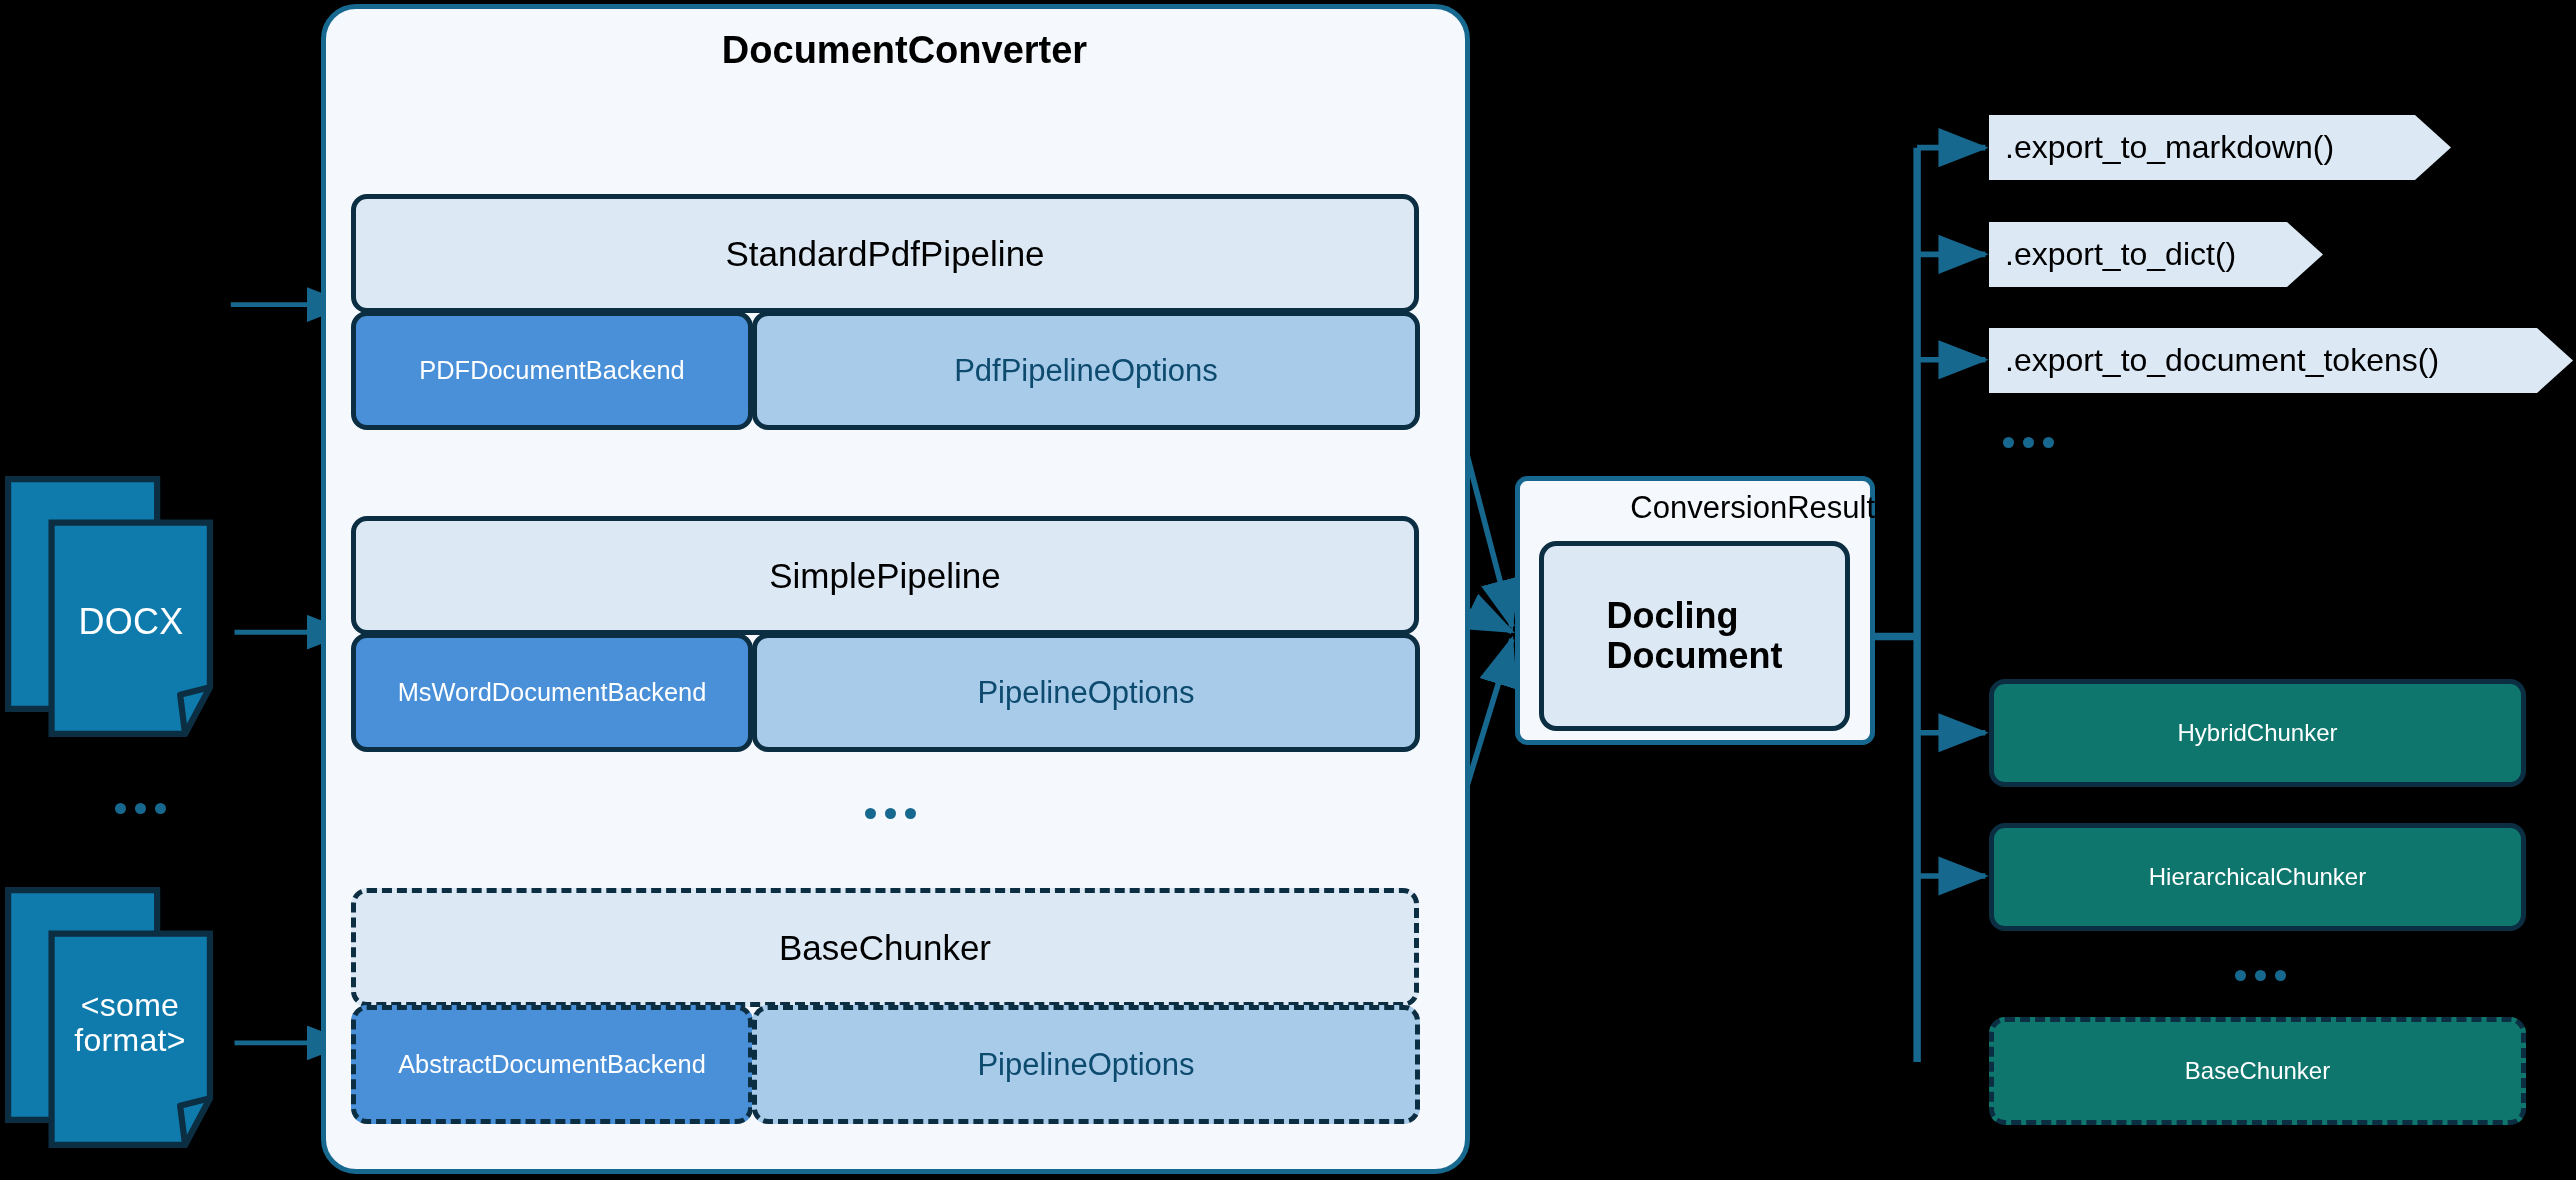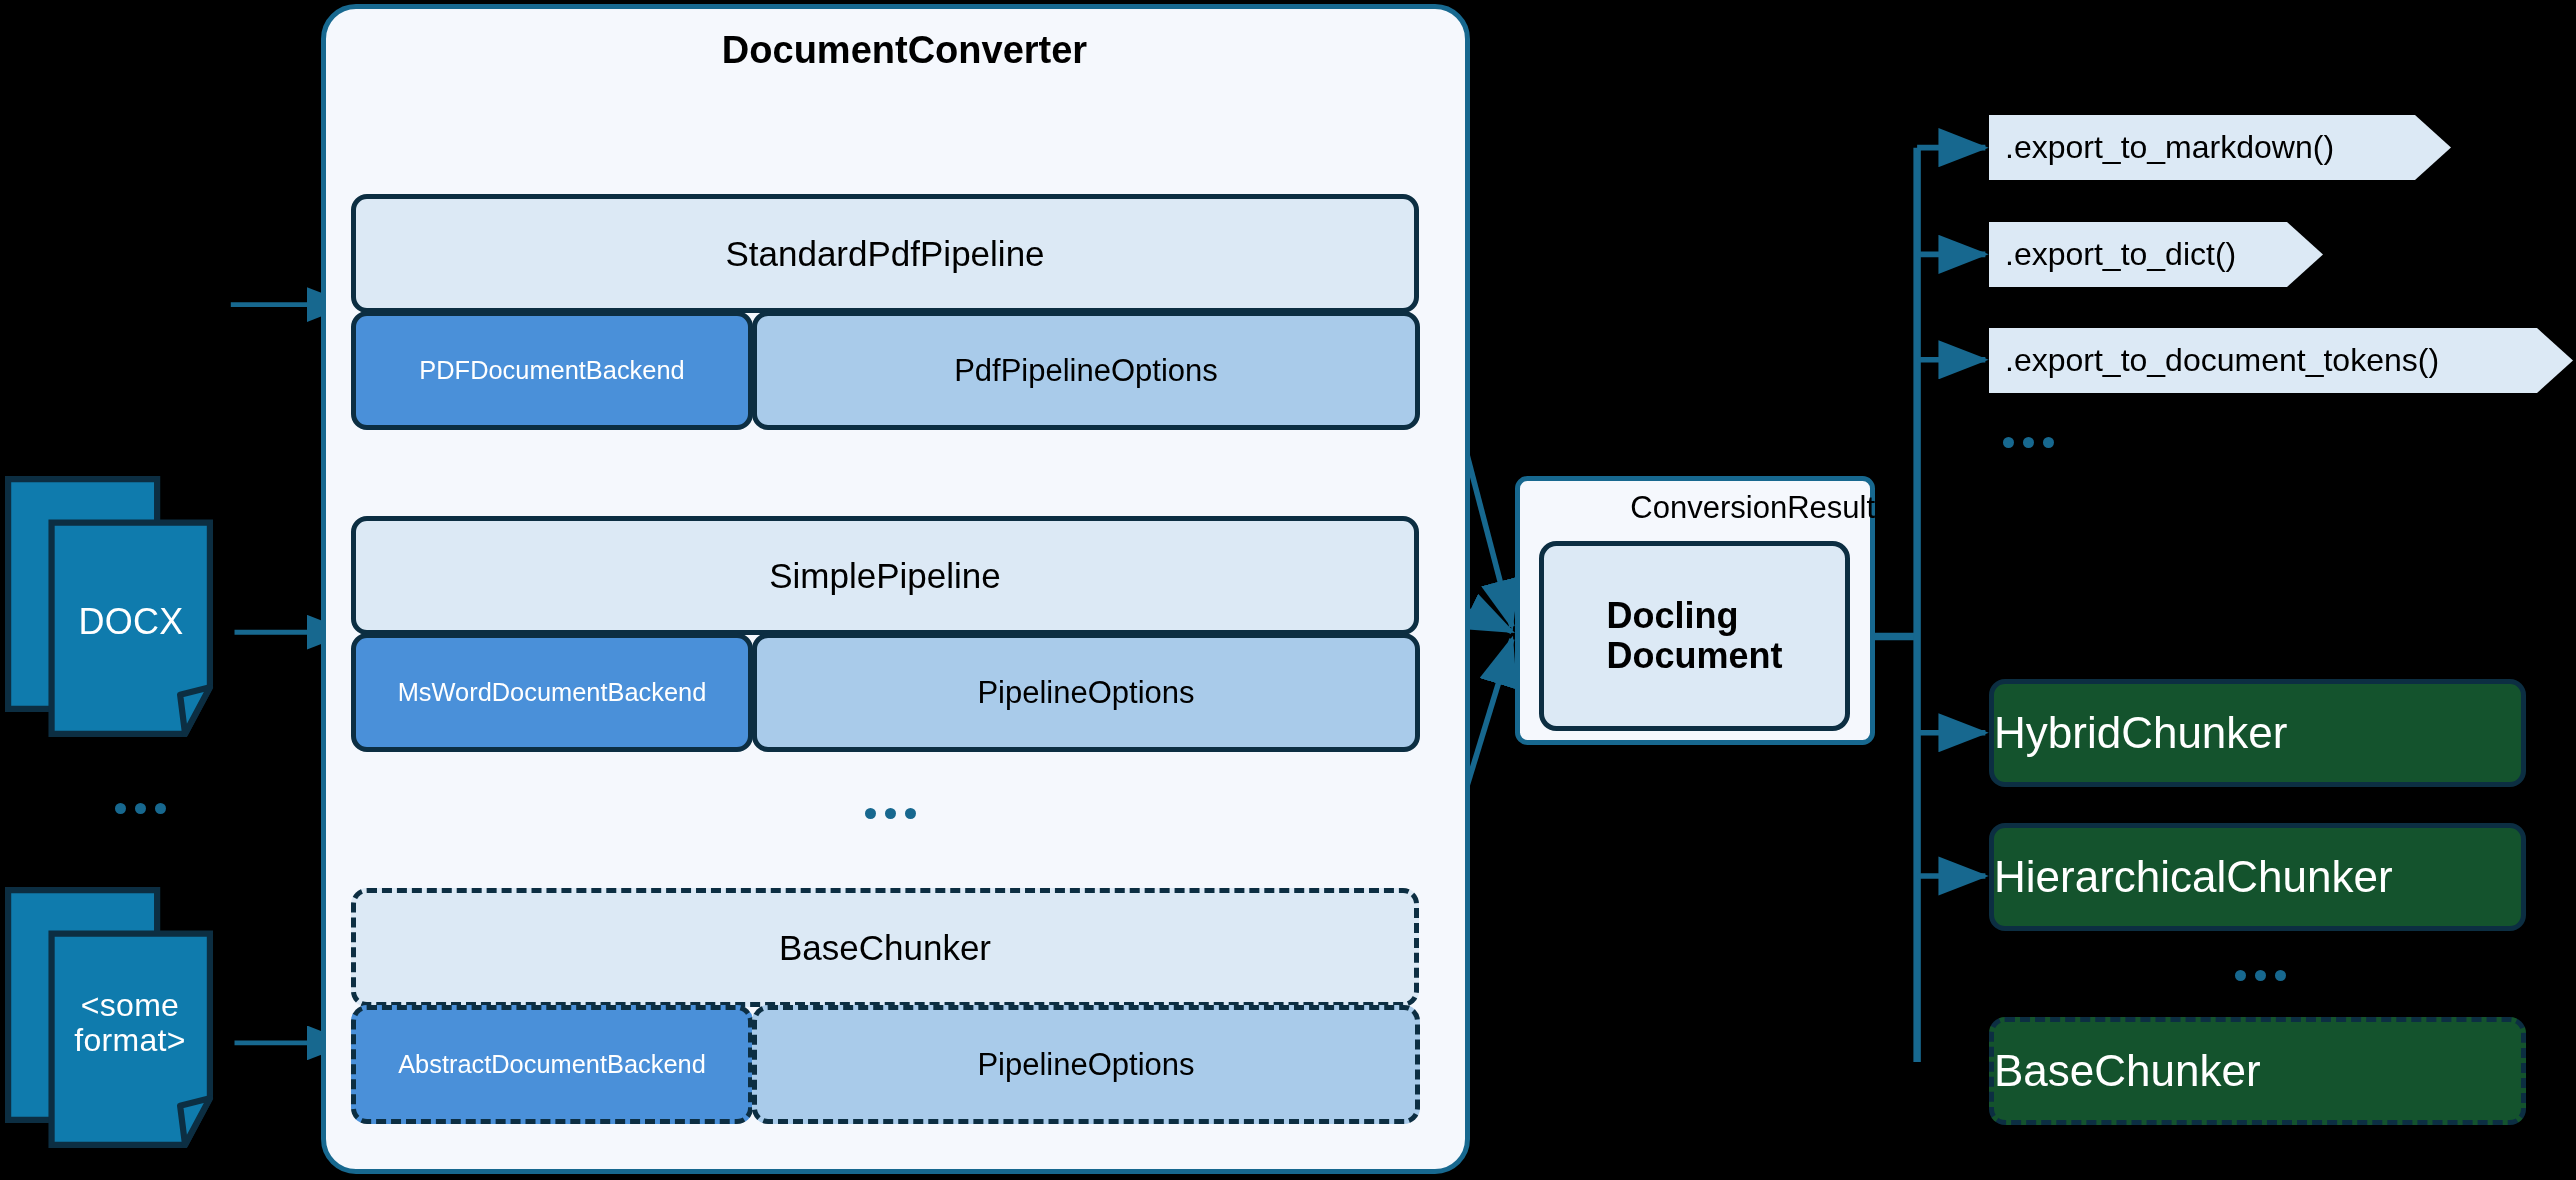--- a/index.html
+++ b/index.html
@@ -81,21 +81,21 @@
     align-items: center;
     justify-content: center;
   }
   .cell-backend {
     background: #4A90D9;
     color: #FFFFFF;
     font-size: 25.4px;
   }
   .cell-options {
     background: #A9CBEA;
-    color: #000000;
+    color: #0c4a6e;
     font-size: 31px;
   }
   .pipeline-group.dashed .pipe-head,
   .pipeline-group.dashed .pipe-cell {
     border-style: dashed;
     border-width: 5.6px;
   }
 
   
   .dots {
@@ -157,28 +157,28 @@
     color: #000000;
     font-size: 32px;
     padding-left: 16px;
     box-sizing: border-box;
   }
 
   
   .chunker-box {
     position: absolute;
     box-sizing: border-box;
-    background: #14532d;
+    background: #0f766e;
     border: 5.6px solid #0C2E42;
     border-radius: 16px;
     display: flex;
     align-items: center;
-    justify-content: flex-start;
+    justify-content: center;
     color: #FFFFFF;
-    font-size: 44px;
+    font-size: 24px;
   }
   .chunker-box.dashed { border-style: dashed; }
 </style>
 </head>
 <body>
 
 <div id="stage">
 
   <svg class="layer" viewBox="0 0 4152 1902" preserveAspectRatio="none">
     <defs>

